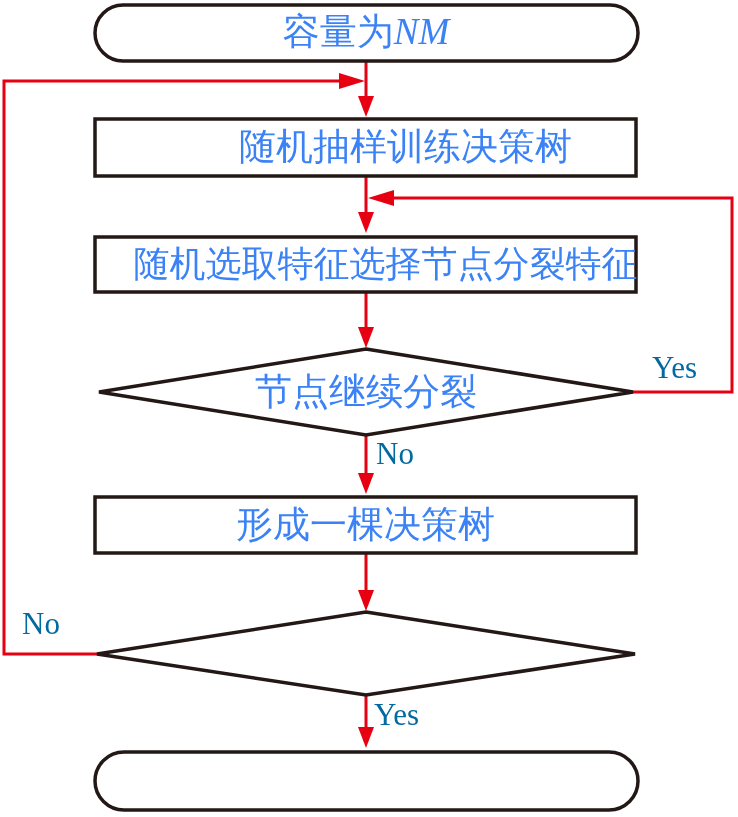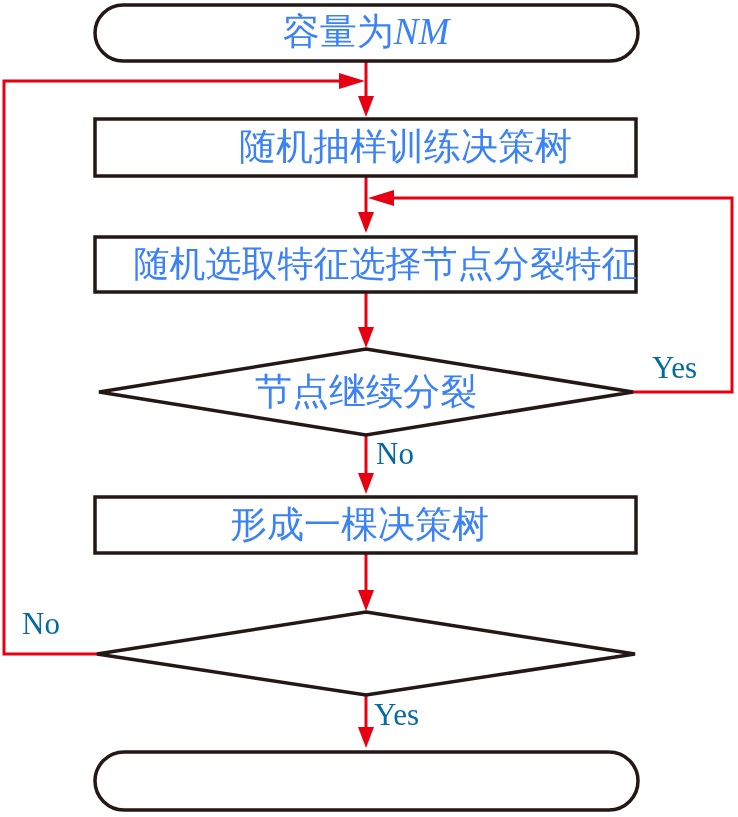--- a/index.html
+++ b/index.html
@@ -63,21 +63,21 @@
       <i>N</i>
       <i>M</i>
   </div>
 
   <div class="node-label" style="left:94px;top:118px;width:543px;height:59px;padding-left:40px;">随机抽样训练决策树</div>
 
   <div class="node-label" style="left:94px;top:236px;width:543px;height:57px;font-size:36px;margin-left:20px;">随机选取特征选择节点分裂特征</div>
 
   <div class="node-label" style="left:99px;top:349px;width:534px;height:86px;">节点继续分裂</div>
 
-  <div class="node-label" style="left:88px;top:496px;width:543px;height:58px;">形成一棵决策树</div>
+  <div class="node-label" style="left:94px;top:496px;width:543px;height:58px;">形成一棵决策树</div>
 
 
 
   <div class="edge-label" style="left:652px;top:352px;">Yes</div>
 
   <div class="edge-label" style="left:376px;top:438px;">No</div>
 
   <div class="edge-label" style="left:22px;top:608px;">No</div>
 
   <div class="edge-label" style="left:374px;top:699px;">Yes</div>

